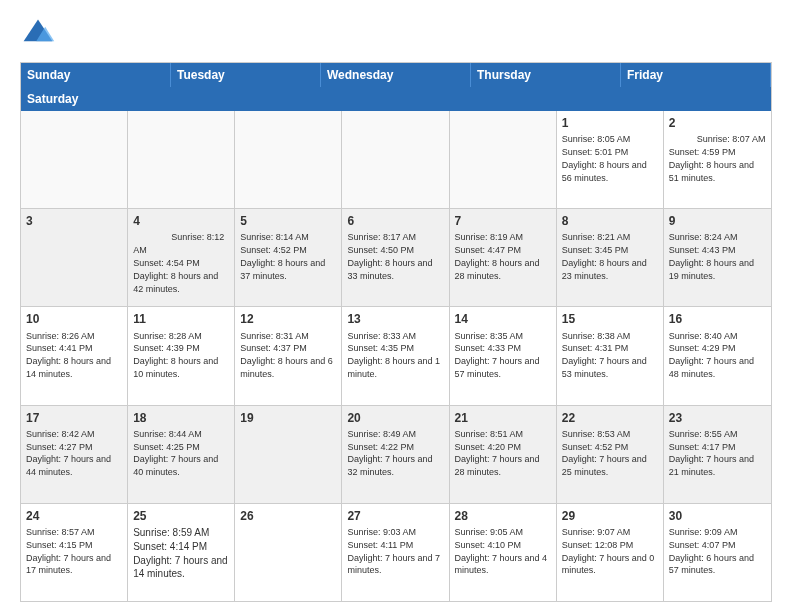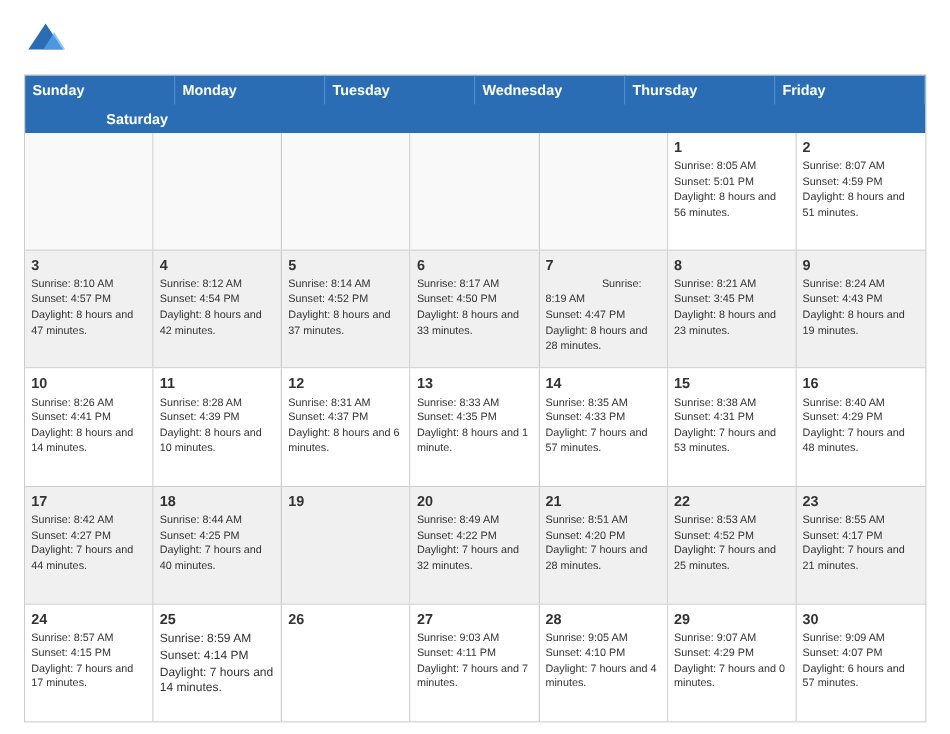--- a/index.html
+++ b/index.html
@@ -61,32 +61,32 @@
       color: #555;
     }
     .calendar {
       flex: 1;
       display: flex;
       flex-direction: column;
       border: 1px solid #ccc;
     }
     .cal-header {
       display: grid;
-      grid-template-columns: repeat(6, 1fr);
+      grid-template-columns: repeat(5, 1fr);
       background: #2a6db5;
     }
     .cal-header-cell {
       color: #fff;
       font-weight: bold;
       font-size: 12px;
       padding: 5px 6px;
       border-right: 1px solid #4a8dd5;
       text-align: left;
     }
-    .cal-header-cell:last-child { border-right: none; text-align: right; }
+    .cal-header-cell:last-child { border-right: none; }
     .cal-body {
       display: flex;
       flex-direction: column;
       flex: 1;
     }
     .cal-row {
       display: grid;
       grid-template-columns: repeat(7, 1fr);
       flex: 1;
       border-top: 1px solid #ccc;
@@ -127,55 +127,52 @@
       </div>
     </div>
     <div class="title-block">
       <div class="month-title"></div>
       <div class="location"></div>
     </div>
   </div>
   <div class="calendar">
     <div class="cal-header">
     <div class="cal-header-cell">Sunday</div>
-        <div class="cal-header-cell">Monday</div>
         <div class="cal-header-cell">Tuesday</div>
         <div class="cal-header-cell">Wednesday</div>
         <div class="cal-header-cell">Thursday</div>
         <div class="cal-header-cell">Friday</div>
         <div class="cal-header-cell">Saturday</div>
       </div>
     <div class="cal-body">
     <div class="cal-row">
           <div class="cal-cell empty"></div>
           <div class="cal-cell empty"></div>
           <div class="cal-cell empty"></div>
           <div class="cal-cell empty"></div>
           <div class="cal-cell empty"></div>
           <div class="cal-cell"><span class="day-num">1</span><span style="white-space: pre-line; font-size: 9px; line-height: 1.3;">Sunrise: 8:05 AM
 Sunset: 5:01 PM
 Daylight: 8 hours and 56 minutes.</span></div>
-          <div class="cal-cell"><span class="day-num">2</span><span style="white-space: pre-line; font-size: 9px; line-height: 1.3;">Sunrise: 8:07 AM
+          <div class="cal-cell"><span class="day-num">2</span><span style="white-space: pre-line; font-size: 9px; line-height: 1.3; margin-left: 28px;">Sunrise: 8:07 AM
 Sunset: 4:59 PM
 Daylight: 8 hours and 51 minutes.</span></div>
         </div>
         <div class="cal-row">
-          <div class="cal-cell shaded"><span class="day-num">3</span><span style="white-space: pre-line; font-size: 9px; line-height: 1.3;">Sunrise: 8:10 AM
-Sunset: 4:57 PM
-Daylight: 8 hours and 47 minutes.</span></div>
-          <div class="cal-cell shaded"><span class="day-num">4</span><span style="white-space: pre-line; font-size: 9px; line-height: 1.3;">Sunrise: 8:12 AM
+          <div class="cal-cell shaded"><span class="day-num">3</span></div>
+          <div class="cal-cell shaded"><span class="day-num">4</span><span style="white-space: pre-line; font-size: 9px; line-height: 1.3; margin-left: 38px;">Sunrise: 8:12 AM
 Sunset: 4:54 PM
 Daylight: 8 hours and 42 minutes.</span></div>
           <div class="cal-cell shaded"><span class="day-num">5</span><span style="white-space: pre-line; font-size: 9px; line-height: 1.3;">Sunrise: 8:14 AM
 Sunset: 4:52 PM
 Daylight: 8 hours and 37 minutes.</span></div>
           <div class="cal-cell shaded"><span class="day-num">6</span><span style="white-space: pre-line; font-size: 9px; line-height: 1.3;">Sunrise: 8:17 AM
 Sunset: 4:50 PM
 Daylight: 8 hours and 33 minutes.</span></div>
-          <div class="cal-cell shaded"><span class="day-num">7</span><span style="white-space: pre-line; font-size: 9px; line-height: 1.3; margin-left: 47px;">Sunrise: 8:19 AM
+          <div class="cal-cell shaded"><span class="day-num">7</span><span style="white-space: pre-line; font-size: 9px; line-height: 1.3;">Sunrise: 8:19 AM
 Sunset: 4:47 PM
 Daylight: 8 hours and 28 minutes.</span></div>
           <div class="cal-cell shaded"><span class="day-num">8</span><span style="white-space: pre-line; font-size: 9px; line-height: 1.3;">Sunrise: 8:21 AM
 Sunset: 3:45 PM
 Daylight: 8 hours and 23 minutes.</span></div>
           <div class="cal-cell shaded"><span class="day-num">9</span><span style="white-space: pre-line; font-size: 9px; line-height: 1.3; text-align: center;">Sunrise: 8:24 AM
 Sunset: 4:43 PM
 Daylight: 8 hours and 19 minutes.</span></div>
         </div>
         <div class="cal-row">
@@ -230,21 +227,21 @@
 Sunset: 4:14 PM
 Daylight: 7 hours and 14 minutes.</span></div>
           <div class="cal-cell"><span class="day-num">26</span></div>
           <div class="cal-cell"><span class="day-num">27</span><span style="white-space: pre-line; font-size: 9px; line-height: 1.3;">Sunrise: 9:03 AM
 Sunset: 4:11 PM
 Daylight: 7 hours and 7 minutes.</span></div>
           <div class="cal-cell"><span class="day-num">28</span><span style="white-space: pre-line; font-size: 9px; line-height: 1.3;">Sunrise: 9:05 AM
 Sunset: 4:10 PM
 Daylight: 7 hours and 4 minutes.</span></div>
           <div class="cal-cell"><span class="day-num">29</span><span style="white-space: pre-line; font-size: 9px; line-height: 1.3;">Sunrise: 9:07 AM
-Sunset: 4:29 PM
+Sunset: 12:08 PM
 Daylight: 7 hours and 0 minutes.</span></div>
           <div class="cal-cell"><span class="day-num">30</span><span style="white-space: pre-line; font-size: 9px; line-height: 1.3;">Sunrise: 9:09 AM
 Sunset: 4:07 PM
 Daylight: 6 hours and 57 minutes.</span></div>
         </div>
       </div>
   </div>
 </div>
 
 </body></html>

